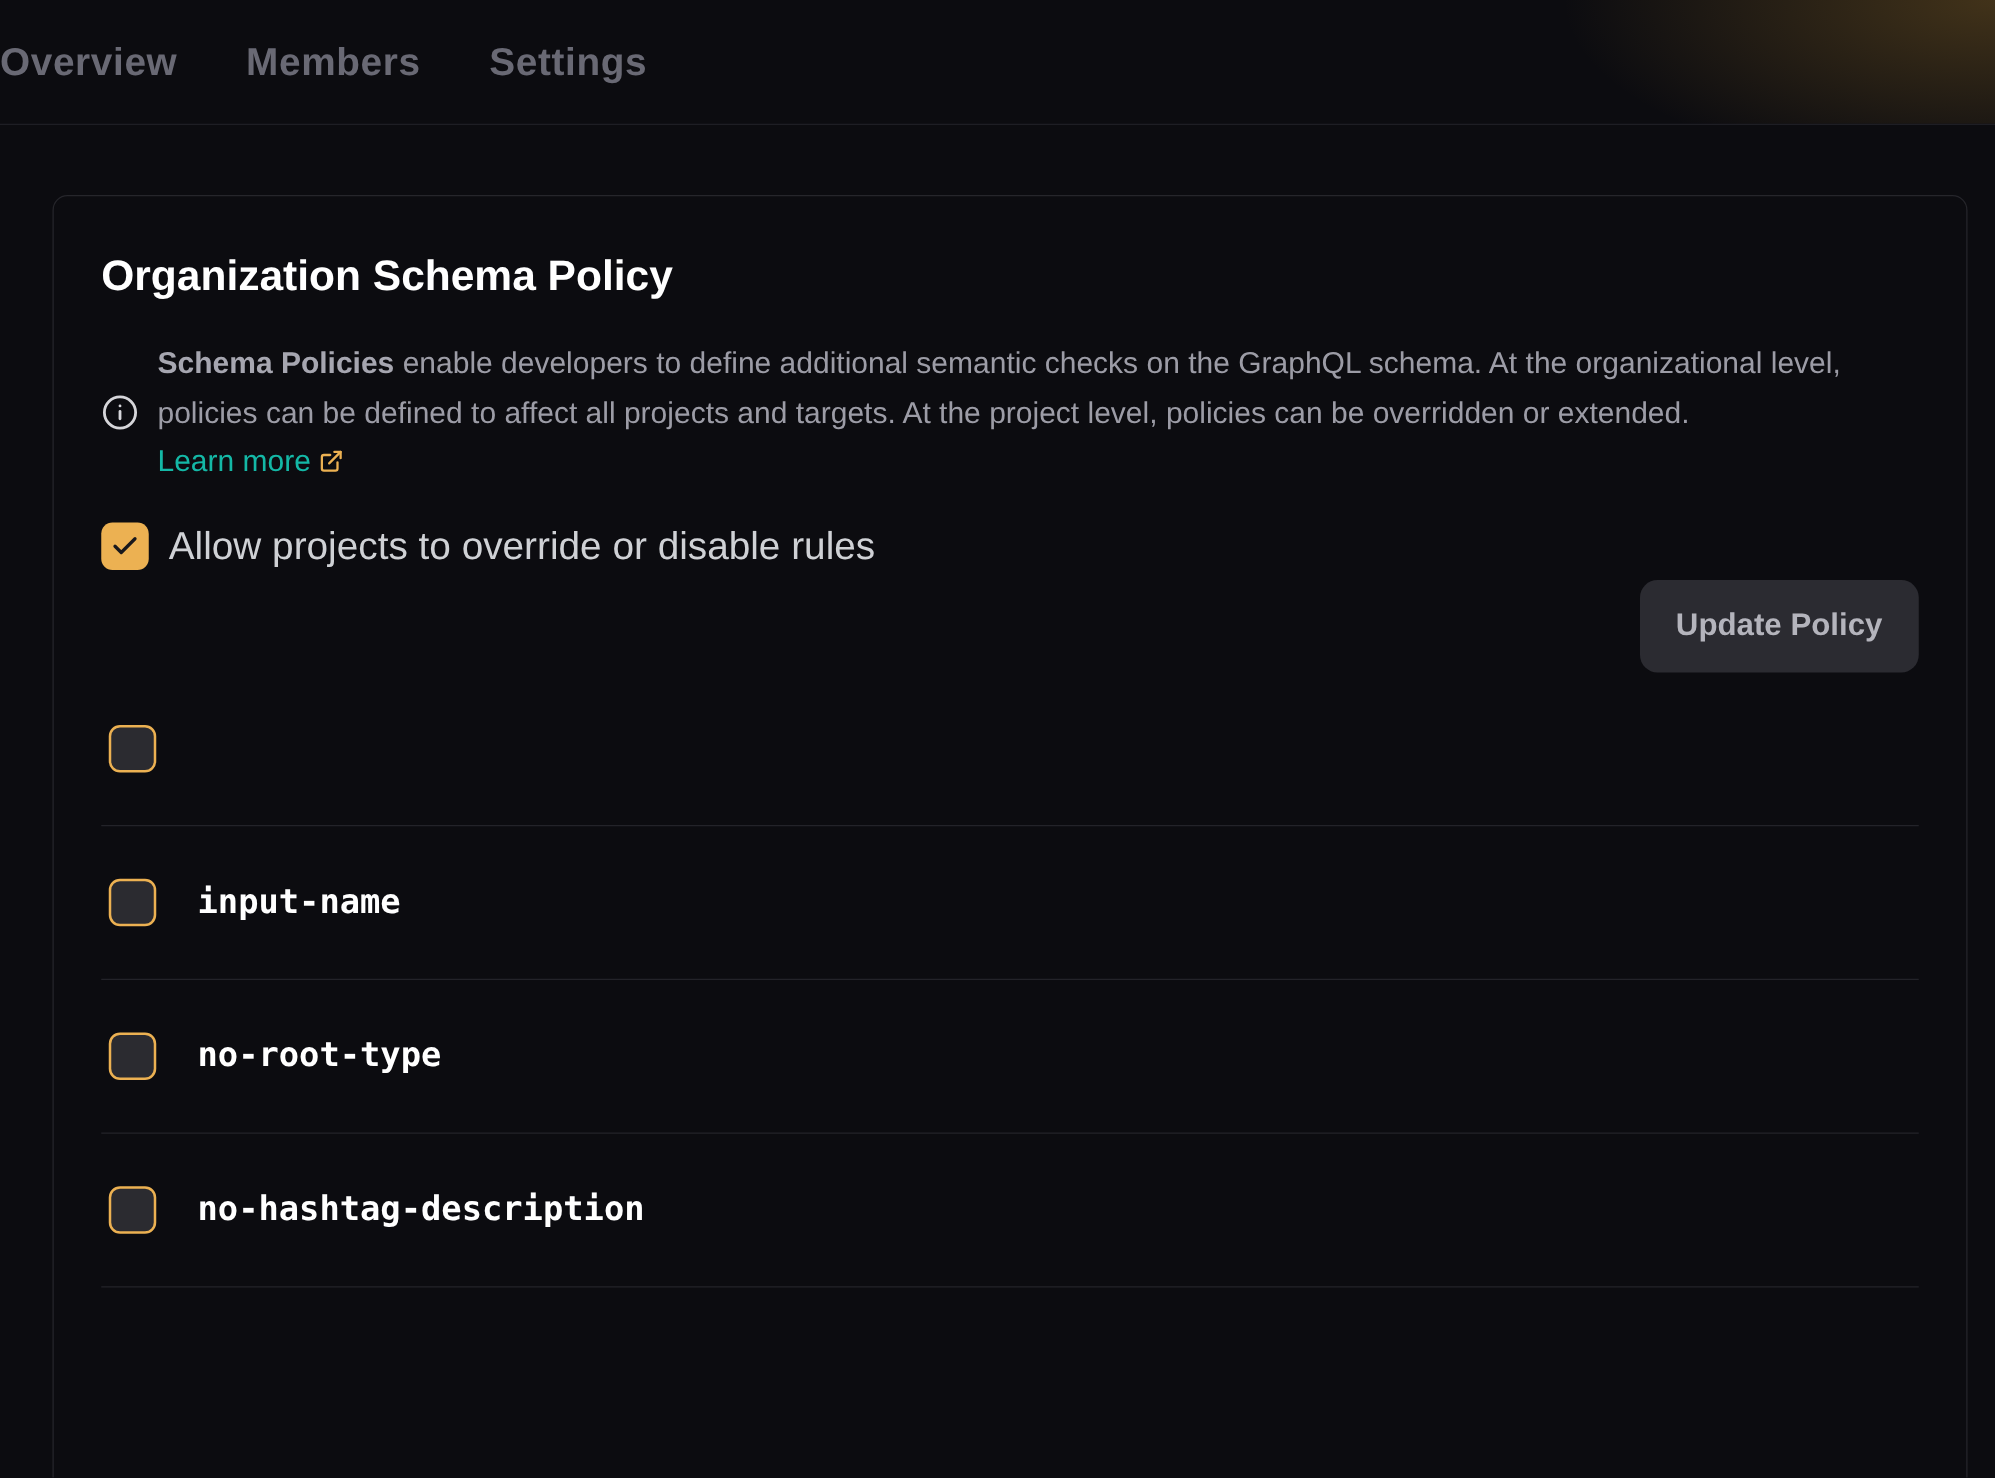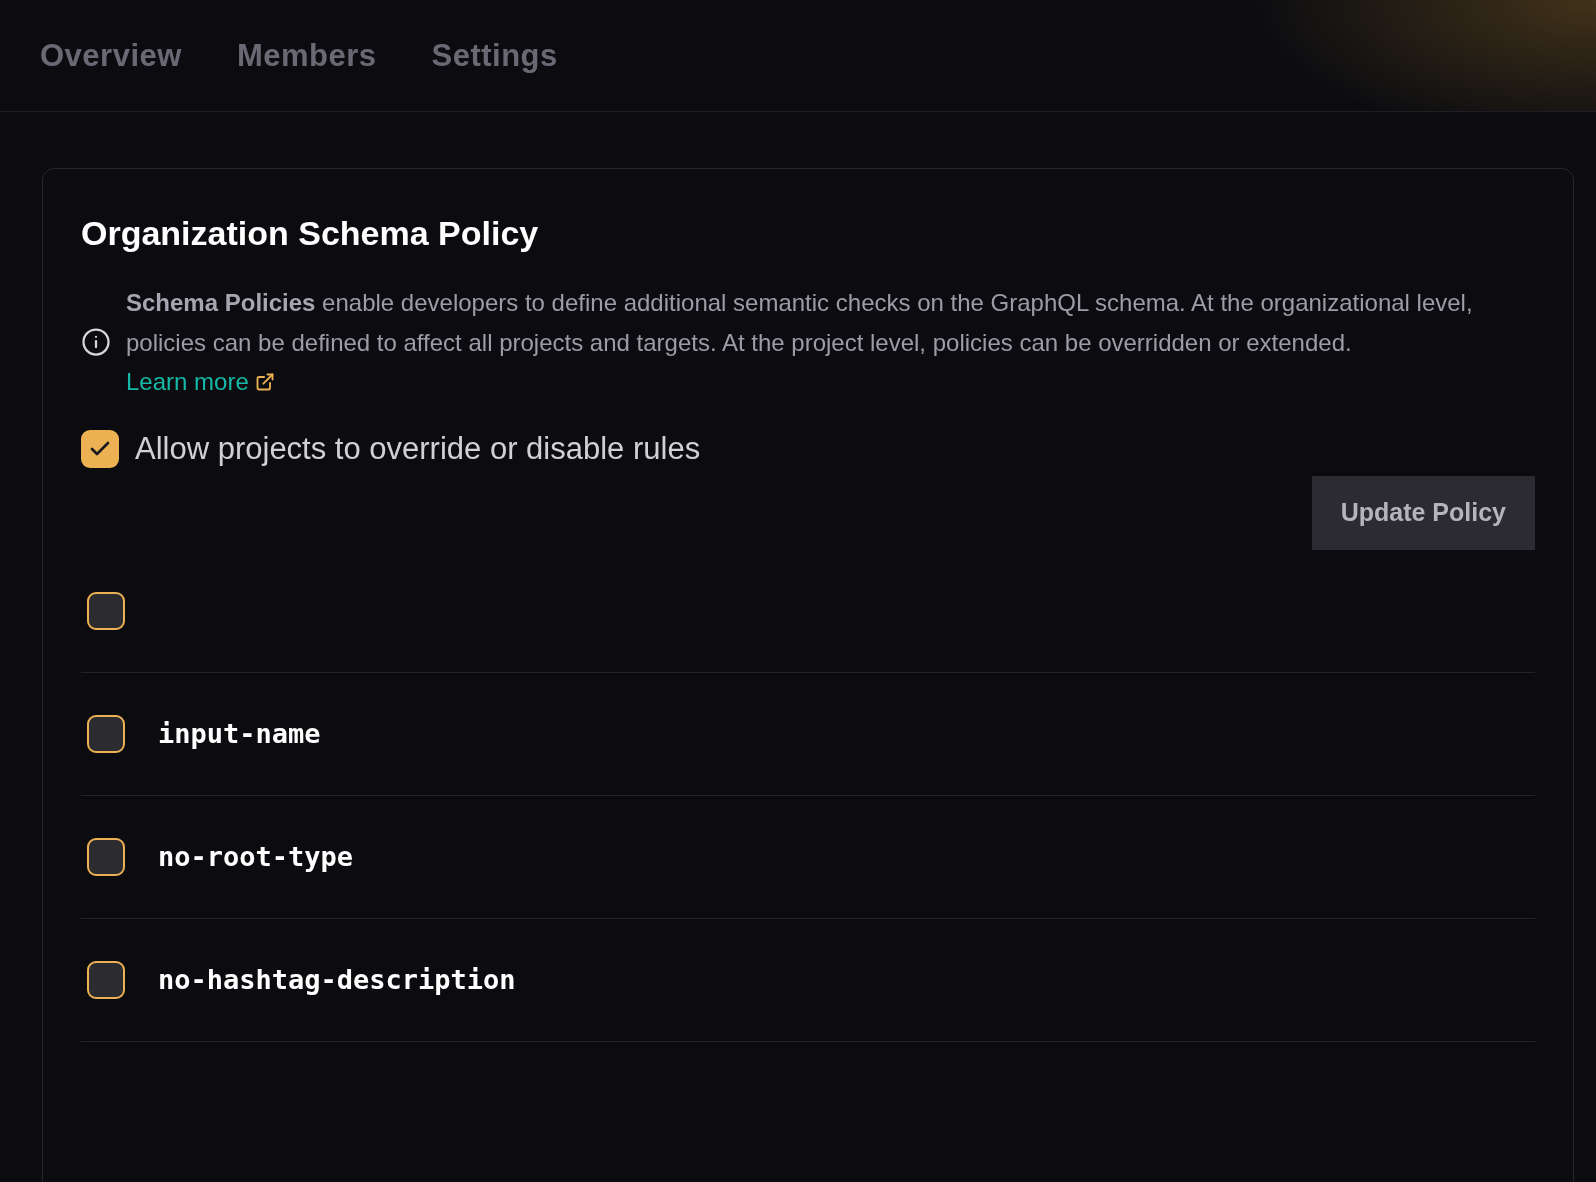--- a/index.html
+++ b/index.html
@@ -5,22 +5,21 @@
   * { box-sizing: border-box; margin: 0; padding: 0; }
   html, body { width: 1596px; height: 1182px; overflow: hidden; }
   body {
     background: #0c0c10;
     font-family: "Liberation Sans", sans-serif;
     color: #ffffff;
   }
 
   
   header {
-    height: 112px;
-    padding-left: 40px;
+    height: 100px;
     display: flex;
     align-items: stretch;
     border-bottom: 1px solid #1e1e24;
     background:
       radial-gradient(480px 200px at 100% 0%, rgba(190,140,48,0.30), rgba(190,140,48,0) 72%),
       #0c0c10;
     text-align: center;
   }
   nav { display: flex; gap: 55px; }
   .tab {
@@ -104,21 +103,21 @@
     cursor: pointer;
     width: max-content;
   }
 
   
   .btnrow { margin-top: 8px; display: flex; justify-content: flex-end; }
   .btnrow button {
     height: 74px;
     padding: 0 29px;
     border: none;
-    border-radius: 0;
+    border-radius: 14px;
     background: #2b2b31;
     color: #b4b4bc;
     font-family: "Liberation Sans", sans-serif;
     font-size: 25px;
     font-weight: bold;
     cursor: pointer;
   }
 
   
   .rules { list-style: none; }

